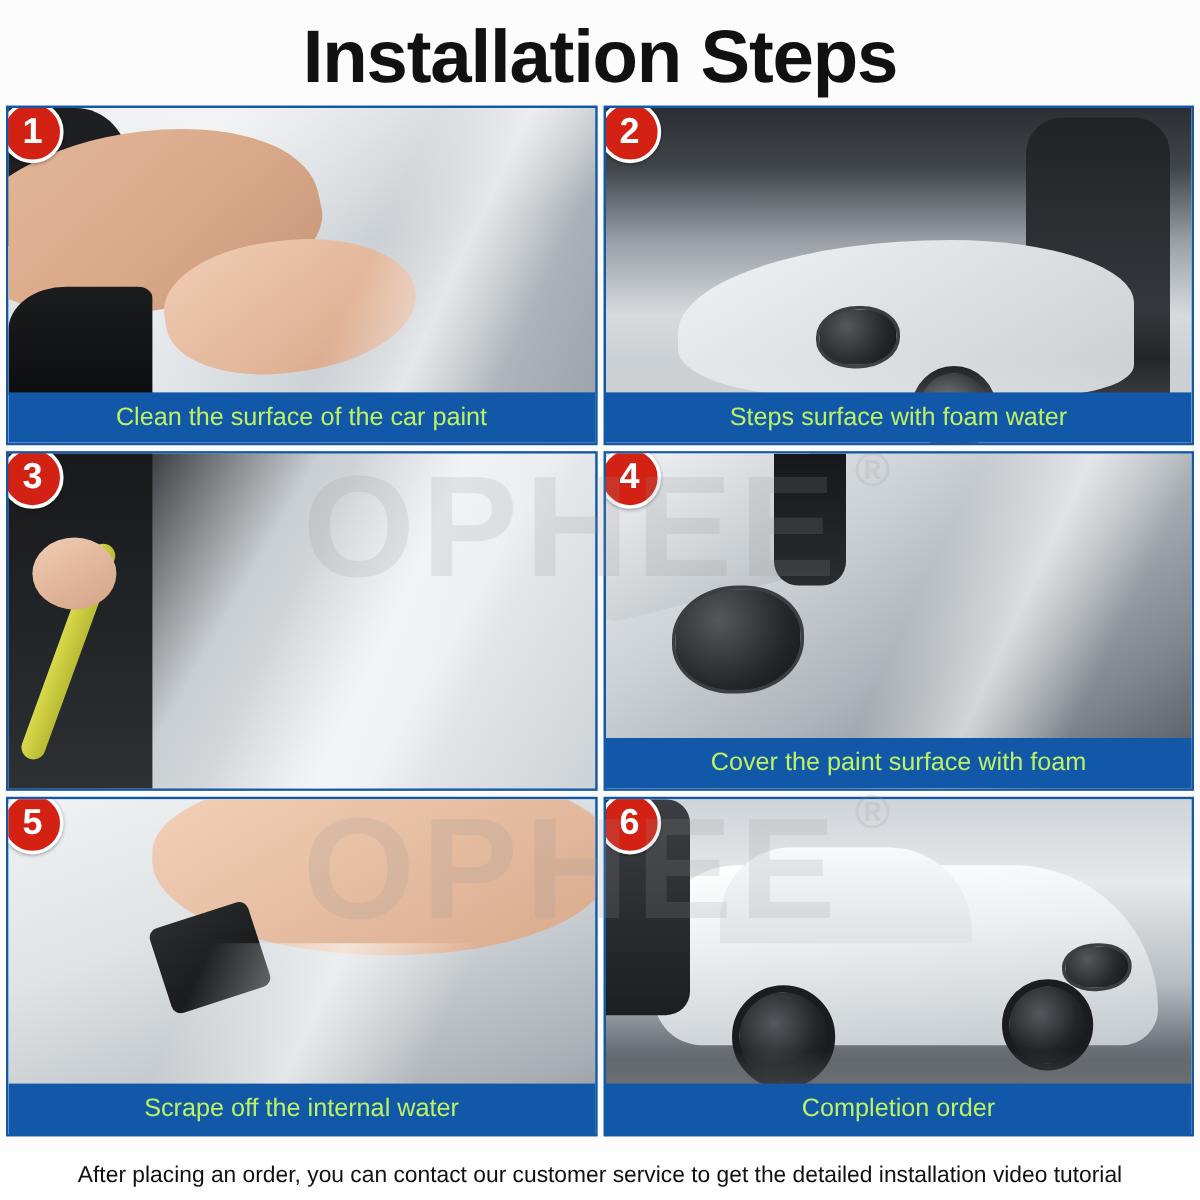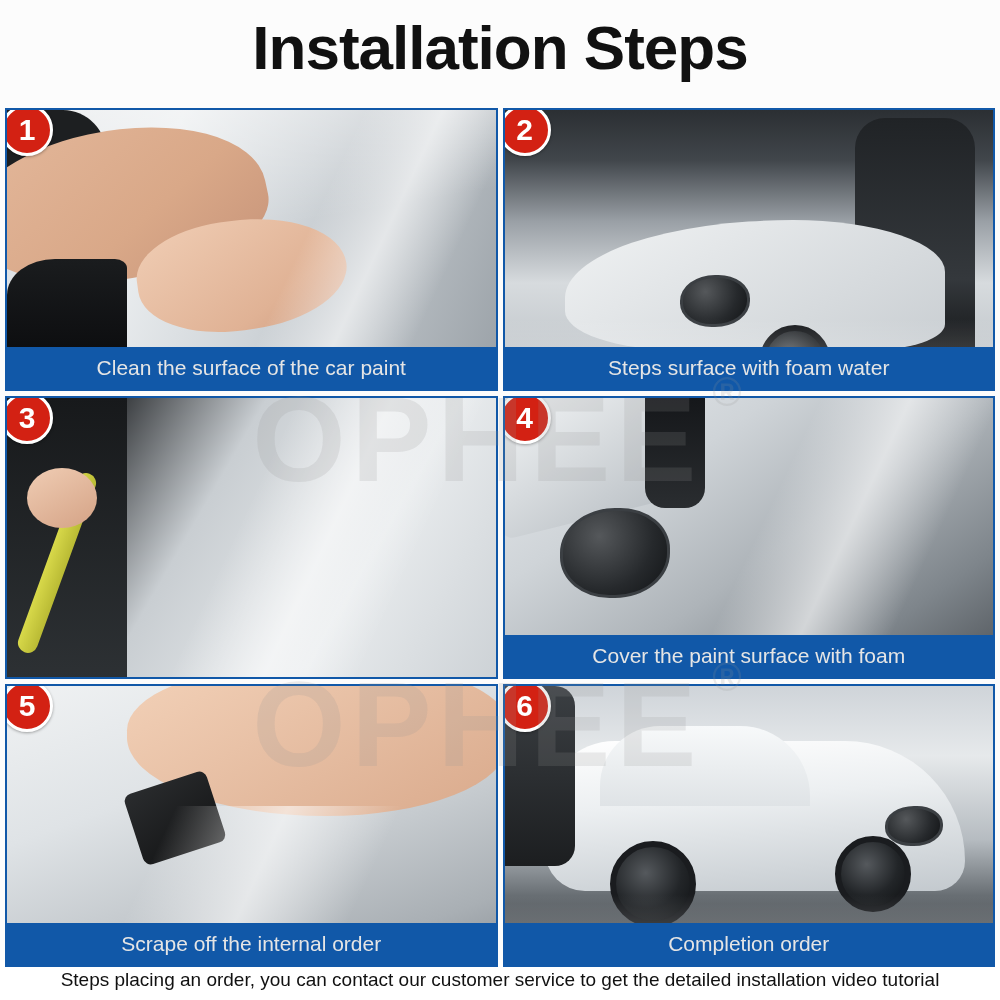--- a/index.html
+++ b/index.html
@@ -16,21 +16,21 @@
   }
 
   
   .title {
     text-align: center;
     font-size: 62px;
     font-weight: bold;
     color: #111111;
     letter-spacing: -1px;
     line-height: 96px;
-    height: 108px;
+    height: 88px;
   }
 
   
   .watermark {
     position: absolute;
     left: 0; right: 0;
     display: flex;
     align-items: flex-start;
     justify-content: center;
     font-size: 120px;
@@ -164,21 +164,21 @@
     z-index: 6;
     box-shadow: 0 1px 3px rgba(0,0,0,0.35);
   }
 
   
   .caption {
     position: absolute;
     left: 0; right: 0; bottom: 0;
     height: 42px;
     background: #1158a8;
-    color: #e5e5e5;
+    color: #bef264;
     font-size: 21px;
     display: flex;
     align-items: center;
     justify-content: center;
     text-align: center;
     z-index: 5;
   }
 
   
   .footer {
@@ -257,34 +257,34 @@
       <div class="caption">Cover the paint surface with foam</div>
     </div>
 
     <div class="cell">
       <div class="photo p5">
         <div class="shape" style="left:120px; top:-20px; width:380px; height:150px; background:linear-gradient(150deg,#f3d2b9,#d9a98b); border-radius:45% 40% 50% 55%;"></div>
         <div class="shape squeegee" style="left:125px; top:95px;"></div>
         <div class="shape gloss" style="left:0; top:120px; width:490px; height:160px;"></div>
       </div>
       <div class="badge">5</div>
-      <div class="caption">Scrape off the internal order</div>
+      <div class="caption">Scrape off the internal water</div>
     </div>
 
     <div class="cell">
       <div class="photo p6">
         <div class="shape" style="left:40px; top:55px; width:420px; height:150px; background:linear-gradient(175deg,#ffffff 0%, #eceff1 40%, #c3c9ce 100%); border-radius:70px 120px 30px 40px;"></div>
         <div class="shape" style="left:95px; top:40px; width:210px; height:80px; background:linear-gradient(180deg,#f7f9fa,#dfe3e6); border-radius:60px 70px 0 0;"></div>
         <div class="shape wheel" style="left:105px; top:155px; width:86px; height:86px;"></div>
         <div class="shape wheel" style="left:330px; top:150px; width:76px; height:76px;"></div>
         <div class="shape headlight" style="left:380px; top:120px; width:58px; height:40px;"></div>
         <div class="shape" style="left:0; top:0; width:70px; height:180px; background:linear-gradient(180deg,#3b3f43,#1c1e20); border-radius:0 20px 20px 0;"></div>
         <div class="shape floor-shine"></div>
       </div>
       <div class="badge">6</div>
       <div class="caption">Completion order</div>
     </div>
 
   </div>
 
-  <div class="footer">Steps placing an order, you can contact our customer service to get the detailed installation video tutorial</div>
+  <div class="footer">After placing an order, you can contact our customer service to get the detailed installation video tutorial</div>
 
 </div>
 
 </body></html>

